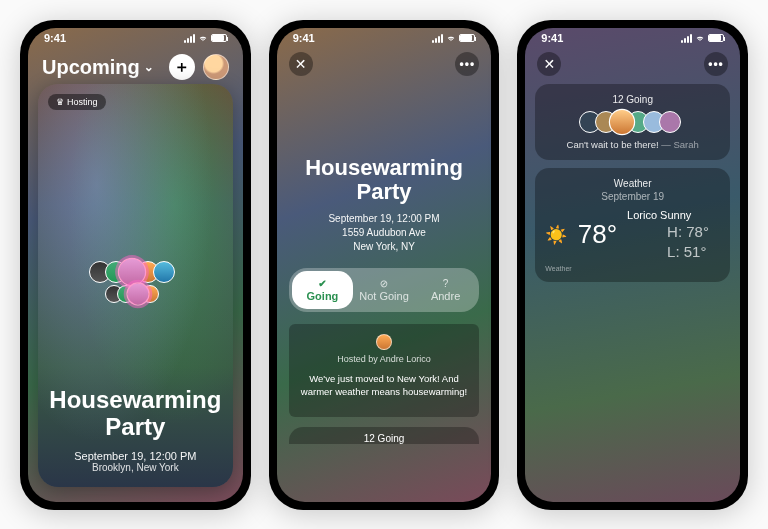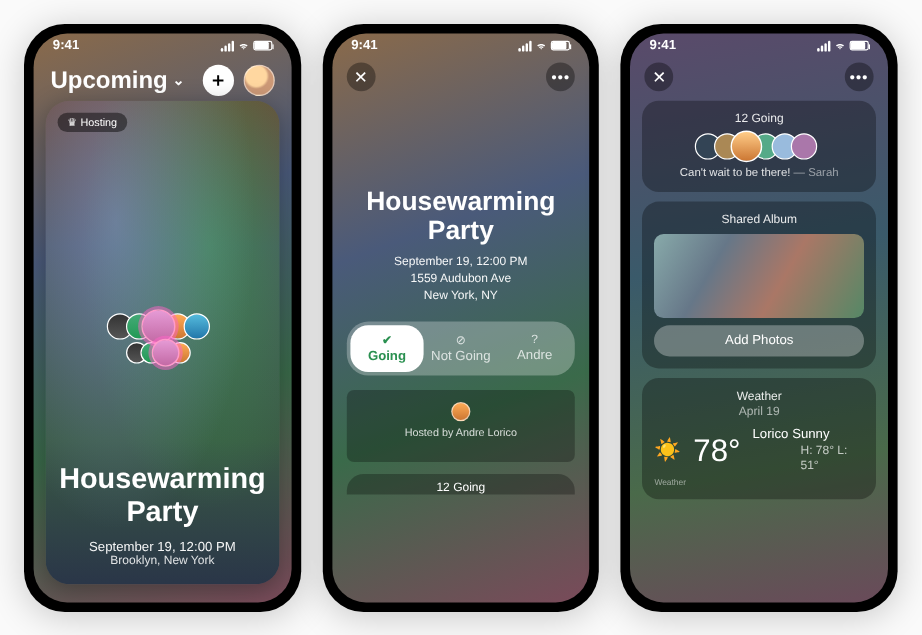--- a/index.html
+++ b/index.html
@@ -193,21 +193,21 @@
     background: rgba(255,255,255,.3);
     border-radius: 16px;
     padding:7px; font-size:11px; font-weight:500;
   }
   .weather-row {
     display:flex; align-items:center; justify-content:center; gap:10px;
     margin-top:4px;
   }
   .w-temp { font-size:26px; font-weight:300; }
   .w-cond { font-size:11px; text-align:left; line-height:1.3;}
-  .w-cond .hl { font-size:10px; opacity:.7;margin-left:40px;}
+  .w-cond .hl { font-size:15px; opacity:.7;margin-left:40px;}
   .w-sun { font-size:18px; }
   .w-src { font-size:7px; opacity:.5; margin-top:4px; text-align:left;}
   .map {
     height:46px; border-radius:8px; margin-top:6px;
     background:
       repeating-linear-gradient(45deg, rgba(255,255,255,.08) 0 1px, transparent 1px 14px),
       repeating-linear-gradient(-45deg, rgba(255,255,255,.08) 0 1px, transparent 1px 14px),
       linear-gradient(#2a4a3a,#3a5a4a);
   }
 </style>
@@ -323,20 +323,21 @@
       </div>
       <div class="rsvp-btn">
         <span class="rsvp-icon">?</span>
         <span>Andre</span>
       </div>
     </div>
 
     <div class="s2-desc-card">
       <div class="host-av"></div>
       <div class="host">Hosted by Andre Lorico</div>
+      <p>We've just moved to New York! And warmer weather means housewarming!</p>
     </div>
 
     <div class="s2-going">
       <div>12 Going</div>
     </div>
   </div>
 </div>
 
 <div class="phone s3">
   <div class="screen">
@@ -376,31 +377,24 @@
         <div class="av"></div>
         <div class="av"></div>
         <div class="av"></div>
       </div>
       <div class="quote">
         <span>Can't wait to be there!</span>
         <span class="who">— Sarah</span>
       </div>
     </div>
 
-    <div class="card">
-      <div class="card-head">Shared Album</div>
-      <div class="thumb"></div>
-      <div class="wide-btn">
-        <span>Add Photos</span>
-      </div>
-    </div>
 
     <div class="card">
       <div class="card-head">Weather</div>
-      <div class="card-head" style="opacity:.6;margin-top:-4px">April 19</div>
+      <div class="card-head" style="opacity:.6;margin-top:-4px">September 19</div>
       <div class="weather-row">
         <span class="w-sun">☀️</span>
         <span class="w-temp">78°</span>
         <span class="w-cond">
           <div>Lorico Sunny</div>
           <div class="hl">H: 78° L: 51°</div>
         </span>
       </div>
       <div class="w-src">Weather</div>
     </div>

